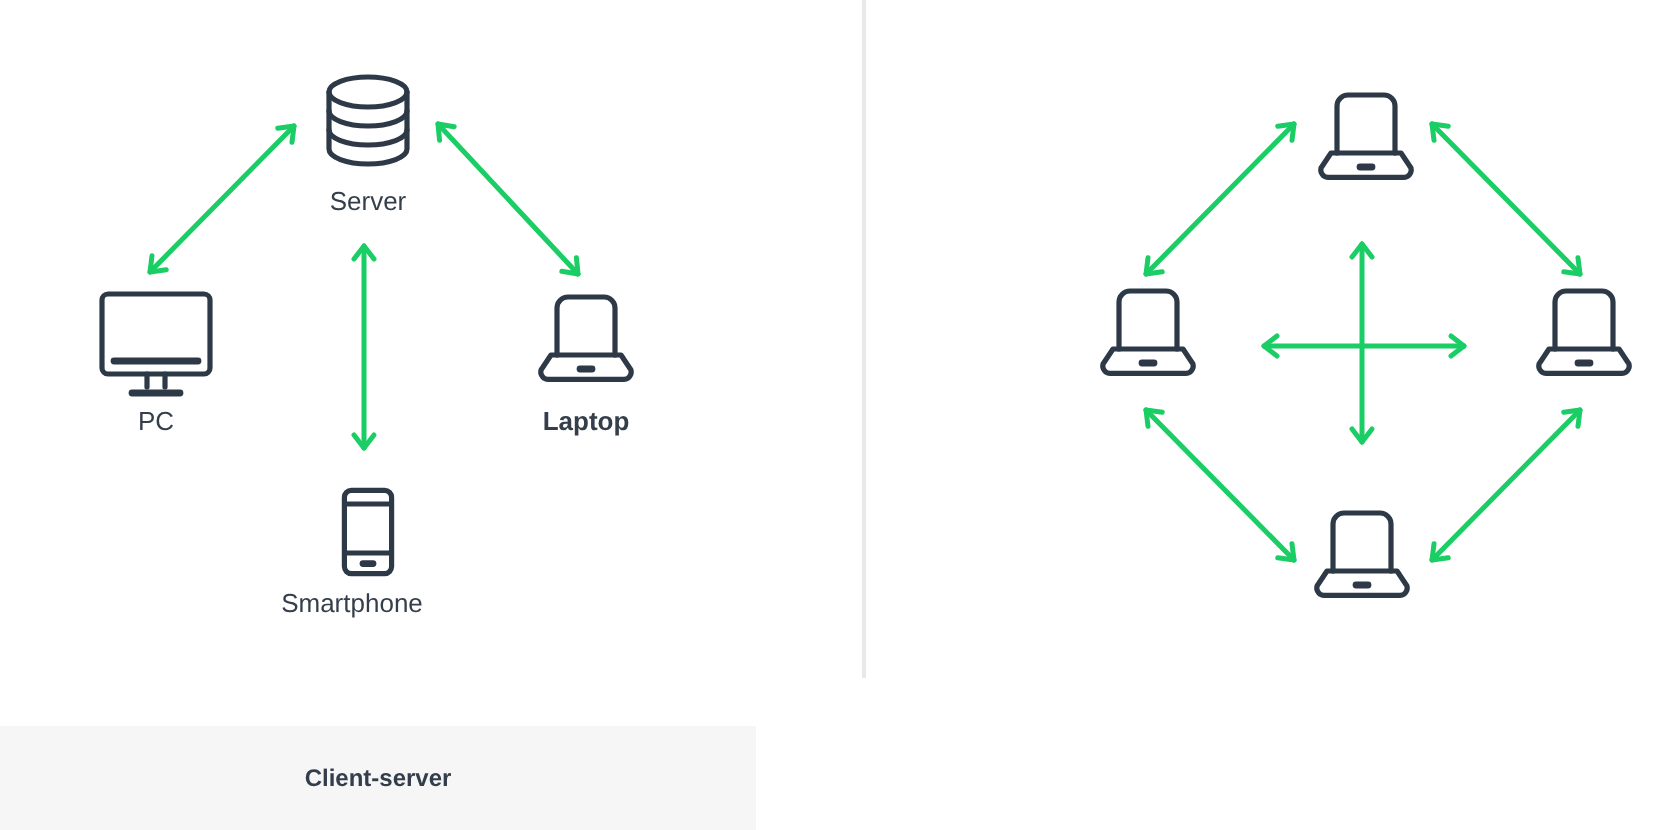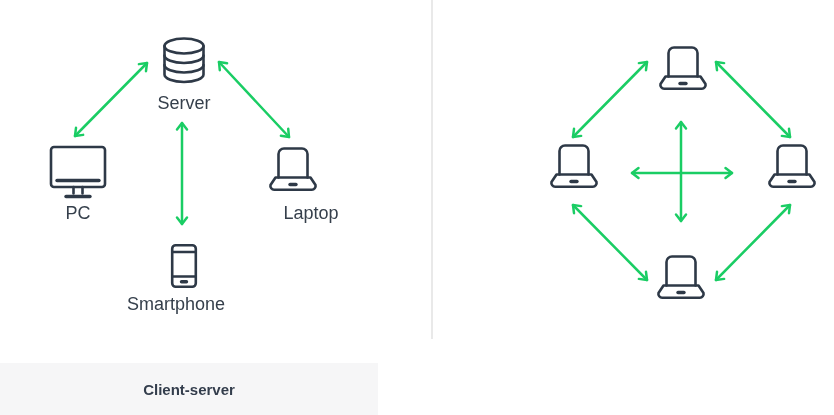--- a/index.html
+++ b/index.html
@@ -20,31 +20,31 @@
     fill:none;stroke-width:2.5;stroke-linecap:round;stroke-linejoin:round;
   }
   .icon{position:absolute;color:var(--icon-stroke,#2e3947);}
   .icon svg path,.icon svg rect,.icon svg line,.icon svg ellipse{
     fill:none;stroke:currentColor;stroke-width:2.6;
     stroke-linecap:round;stroke-linejoin:round;
   }
   .icon svg .thick{stroke-width:3.4;}
   .node-label{
     position:absolute;width:160px;text-align:center;
-    font-size:18px;color:var(--label-text,#353f4b);
+    font-size:13px;color:var(--label-text,#353f4b);
   }
   .divider{
     position:absolute;left:431px;top:0;width:2px;height:339px;
     background:var(--divider,#e9e9e9);
   }
   .caption-bar{
     position:absolute;top:363px;height:52px;
     background:var(--caption-bg,#f6f6f7);
     display:flex;align-items:center;justify-content:center;
-    font-size:15px;font-weight:bold;color:var(--caption-text,#333d4c);
+    font-size:12px;font-weight:bold;color:var(--caption-text,#333d4c);
   }
   .caption-bar.left{left:0;width:378px;}
   .caption-bar.right{left:490px;width:344px;padding-left:36px;box-sizing:border-box;}
 </style>
 </head>
 <body>
 
 <div class="stage">
 
   <svg class="arrows" width="834" height="415" viewBox="0 0 834 415">
@@ -88,21 +88,21 @@
     </span>
     <div class="node-label" style="left:-2px;top:203px;">PC</div>
 
     <span class="icon" style="left:265px;top:144px;">
       <svg width="56" height="50" viewBox="0 0 56 50">
         <path d="M13.5 33.5 V10 a5.5 5.5 0 0 1 5.5 -5.5 h18 a5.5 5.5 0 0 1 5.5 5.5 V33.5"></path>
         <path d="M10.5 33.5 h35 l5 7.5 a3.8 3.8 0 0 1 -3.8 4.7 H9.3 a3.8 3.8 0 0 1 -3.8 -4.7 z"></path>
         <line class="thick" x1="25" y1="40.5" x2="31" y2="40.5"></line>
       </svg>
     </span>
-    <div class="node-label" style="left:231px;top:203px;">Laptop</div>
+    <div class="node-label" style="left:213px;top:203px;font-weight:bold;">Laptop</div>
 
     <span class="icon" style="left:170px;top:243px;">
       <svg width="28" height="46" viewBox="0 0 28 46">
         <rect x="2.2" y="2.2" width="23.6" height="41.6" rx="3.5"></rect>
         <line x1="3" y1="9" x2="25" y2="9"></line>
         <line x1="3" y1="33.5" x2="25" y2="33.5"></line>
         <line class="thick" x1="11.5" y1="38.8" x2="16.5" y2="38.8"></line>
       </svg>
     </span>
     <div class="node-label" style="left:96px;top:294px;">Smartphone</div>

